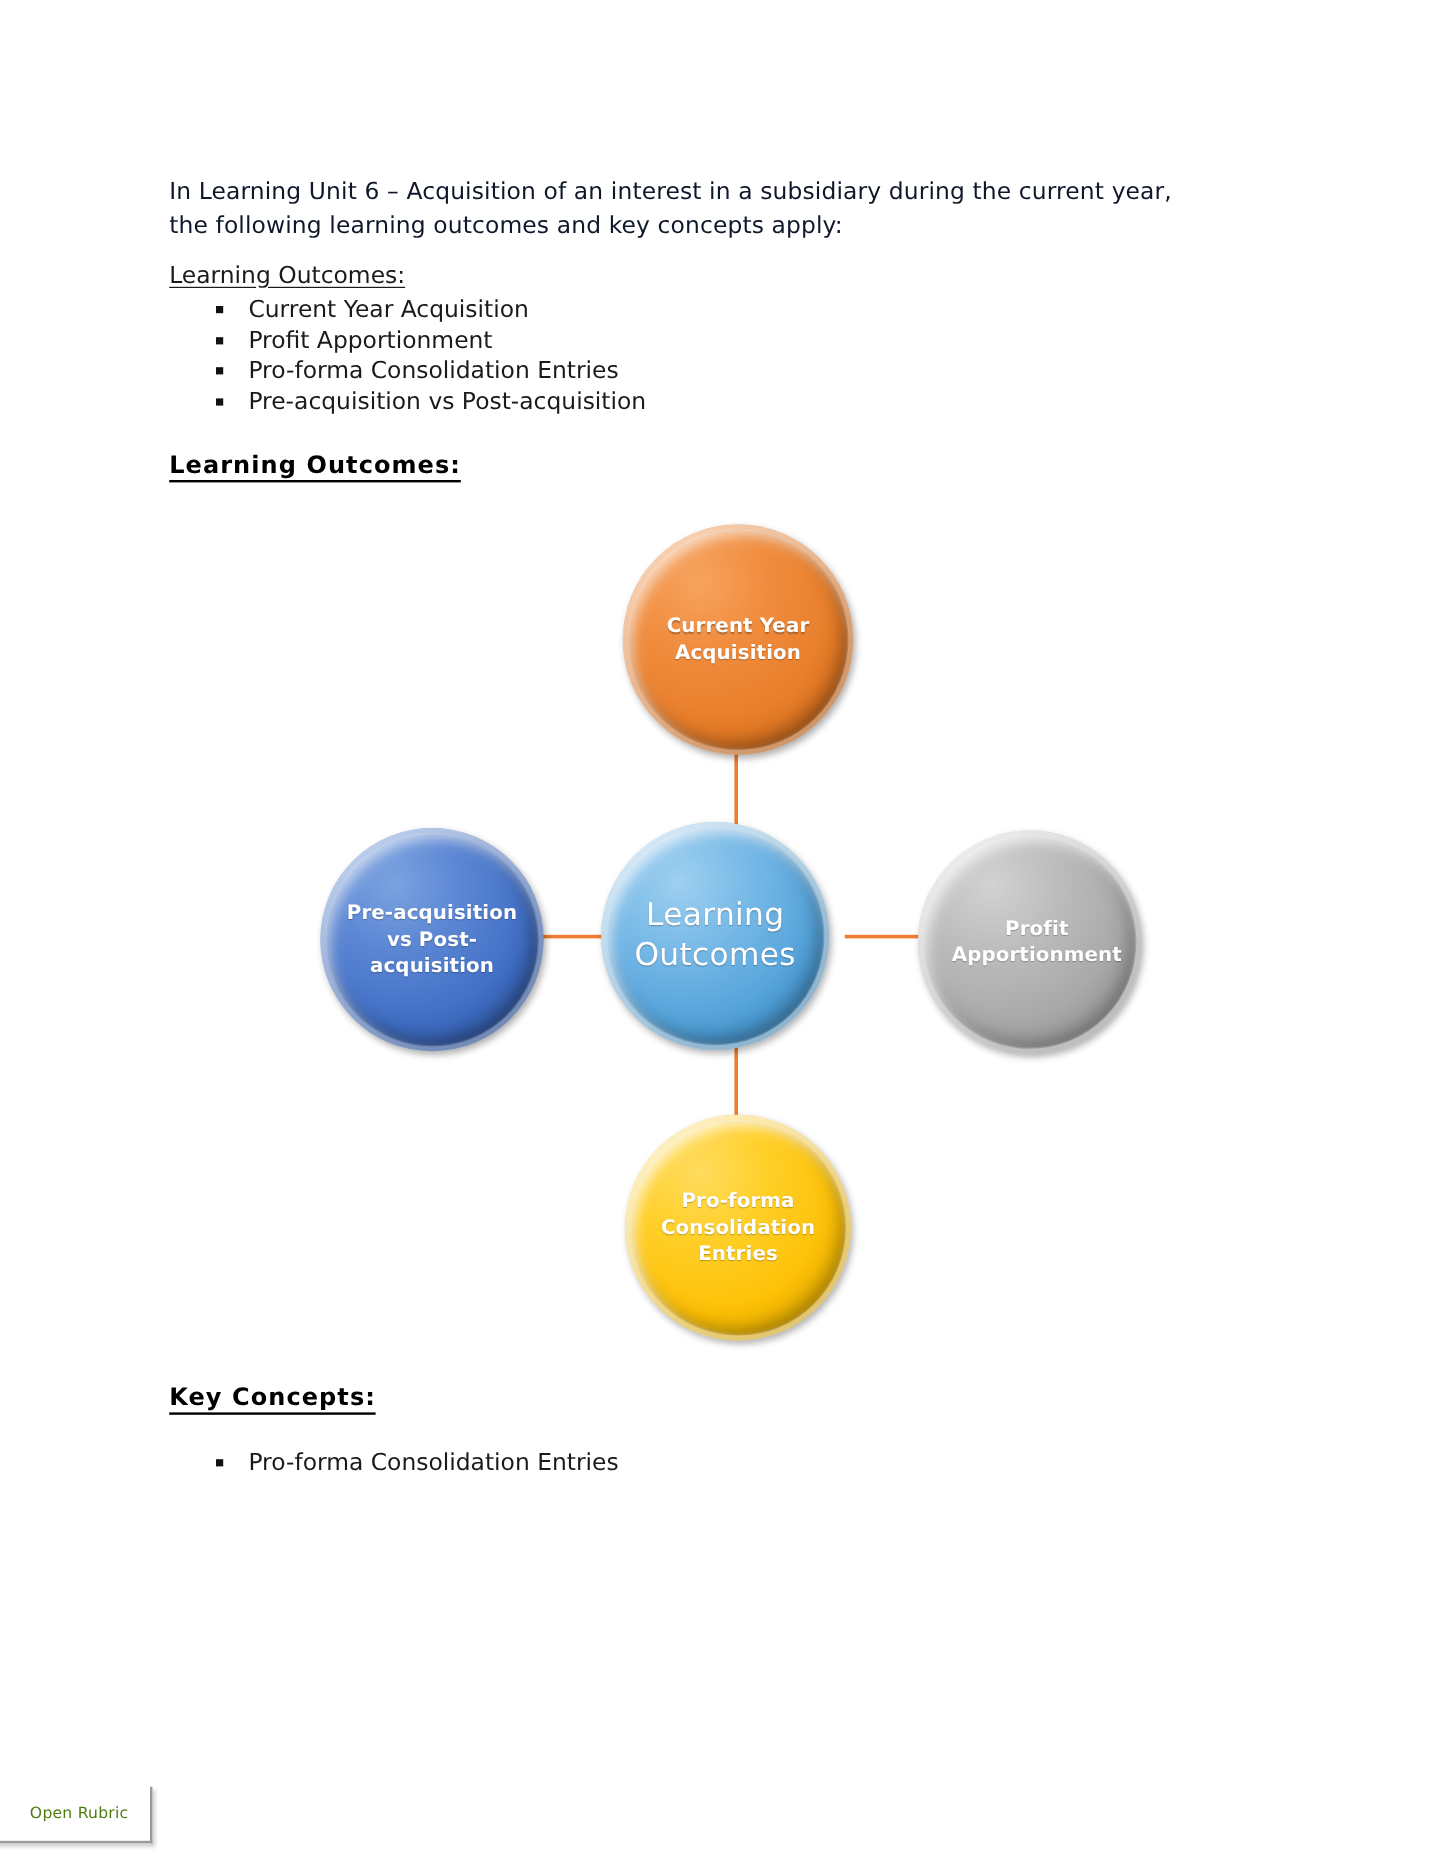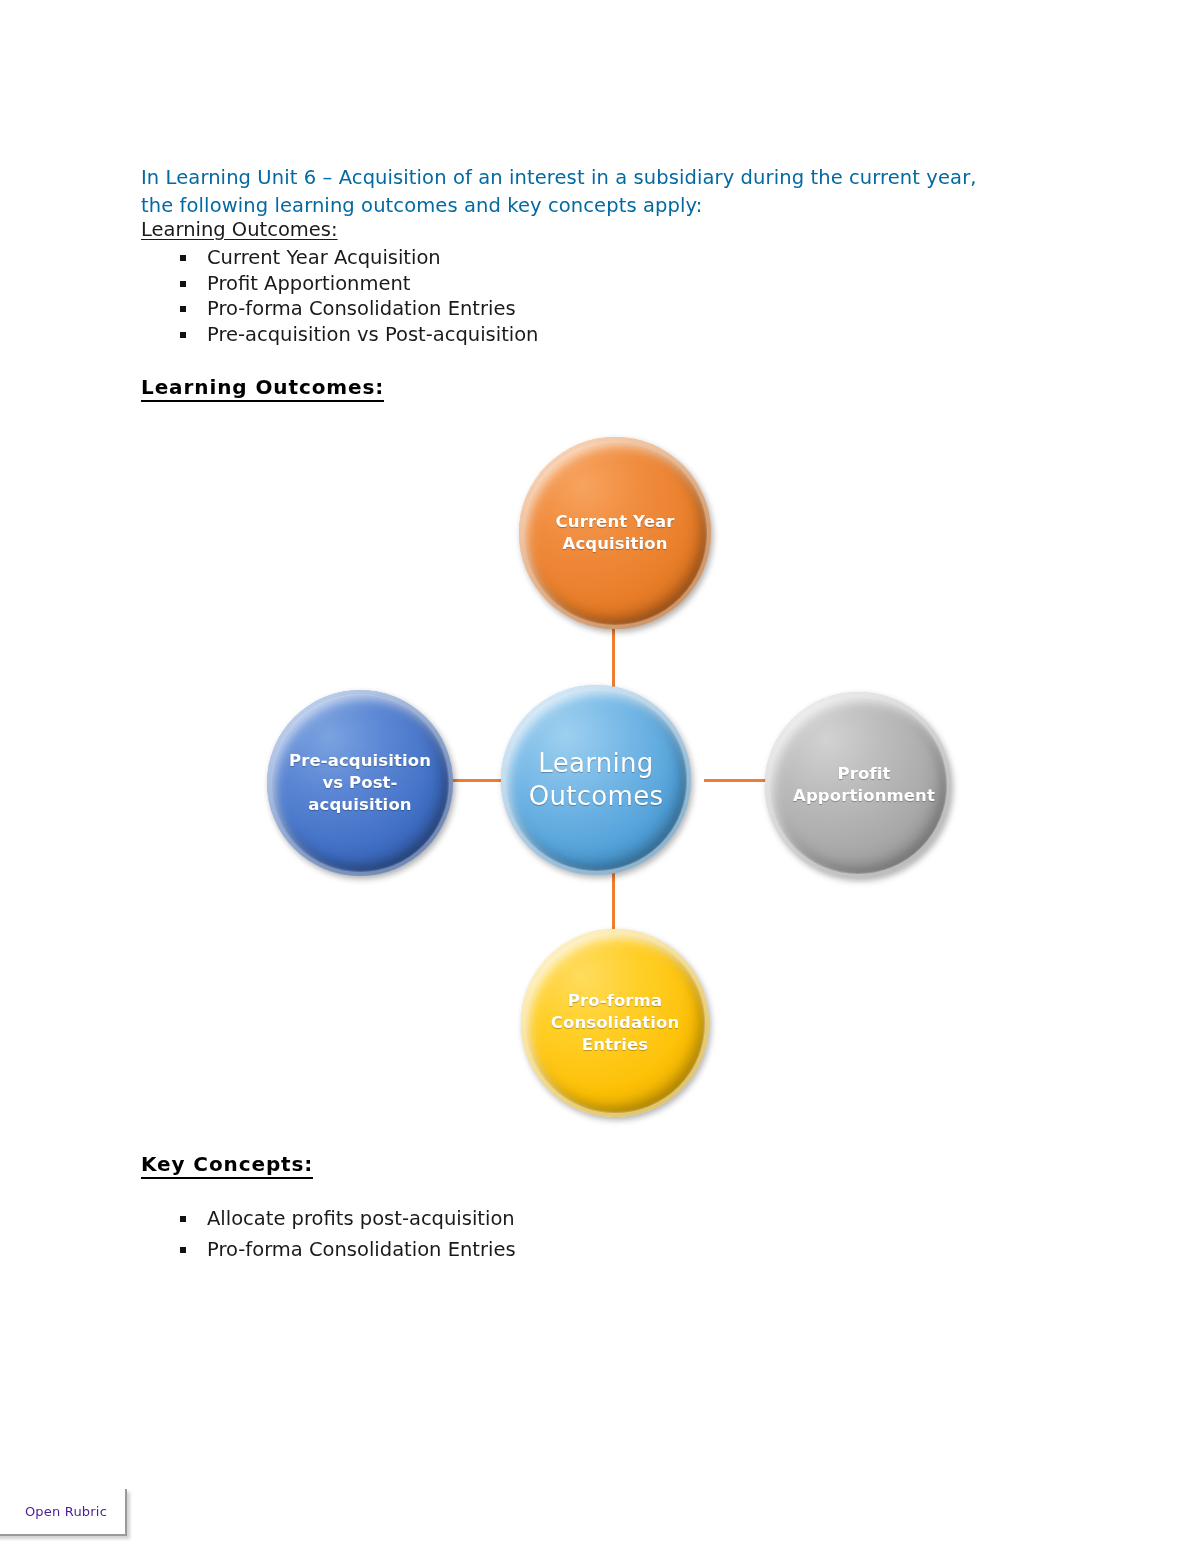--- a/index.html
+++ b/index.html
@@ -20,25 +20,25 @@
   .page {
     position: absolute;
     inset: 0;
     background: #ffffff;
   }
 
   
   .intro {
     position: absolute;
     left: 141px;
-    top: 144px;
+    top: 126px;
     width: 850px;
     font-size: 19.5px;
     line-height: 28px;
-    color: #0369a1;
+    color: #0f172a;
     letter-spacing: 0.1px;
   }
 
   .heading-plain {
     position: absolute;
     left: 141px;
     top: 217px;
     font-size: 19.5px;
     line-height: 26px;
     color: #1a1a1a;
@@ -275,21 +275,21 @@
     border-right: 2px solid #9a9a9a;
     border-bottom: 2px solid #9a9a9a;
     box-shadow: 3px 3px 3px rgba(0,0,0,0.18);
     display: flex;
     align-items: center;
     justify-content: flex-end;
     box-sizing: border-box;
   }
   #open-rubric-tab .rubric-label {
     font-size: 13px;
-    color: #4c1d95;
+    color: #4d7c0f;
     padding-right: 18px;
     letter-spacing: 0.2px;
     white-space: nowrap;
   }
 </style>
 </head>
 <body>
 
 <div class="page">
 
@@ -335,21 +335,20 @@
     </div>
 
     <div class="node" id="node-center">
       <span class="node-label">Learning Outcomes</span>
     </div>
   </div>
 
   <div class="heading-bold" id="key-concepts-heading">Key Concepts:</div>
 
   <ul class="bullets" id="concept-list">
-    <li>Allocate profits post-acquisition</li>
     <li>Pro-forma Consolidation Entries</li>
   </ul>
 
   <div id="open-rubric-tab">
     <span class="rubric-label">Open Rubric</span>
   </div>
 
 </div>
 
 </body></html>

